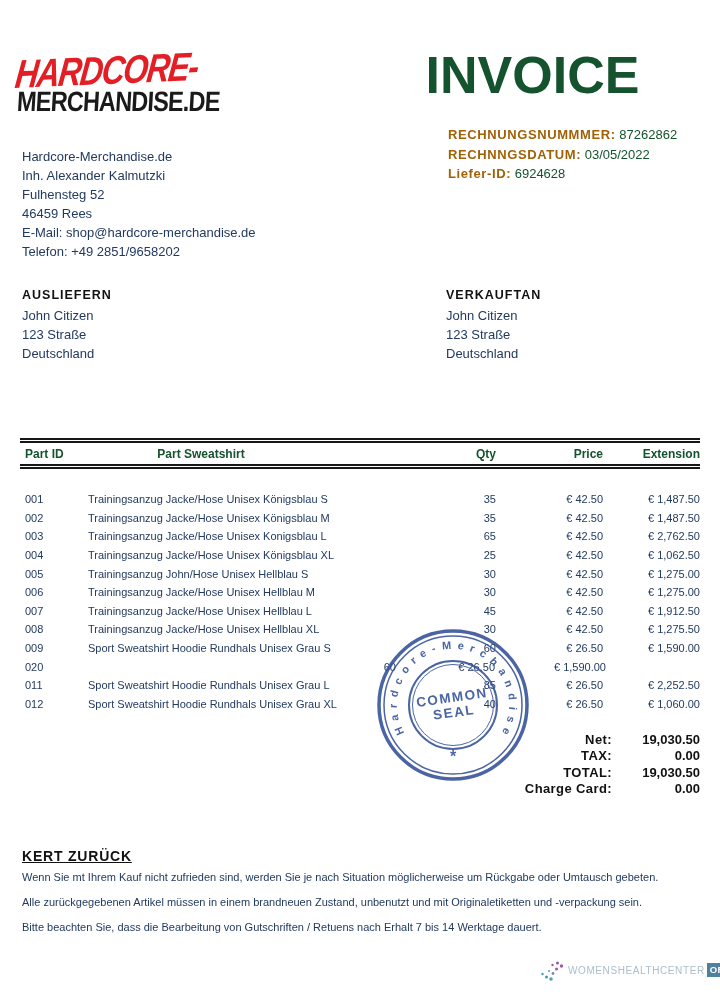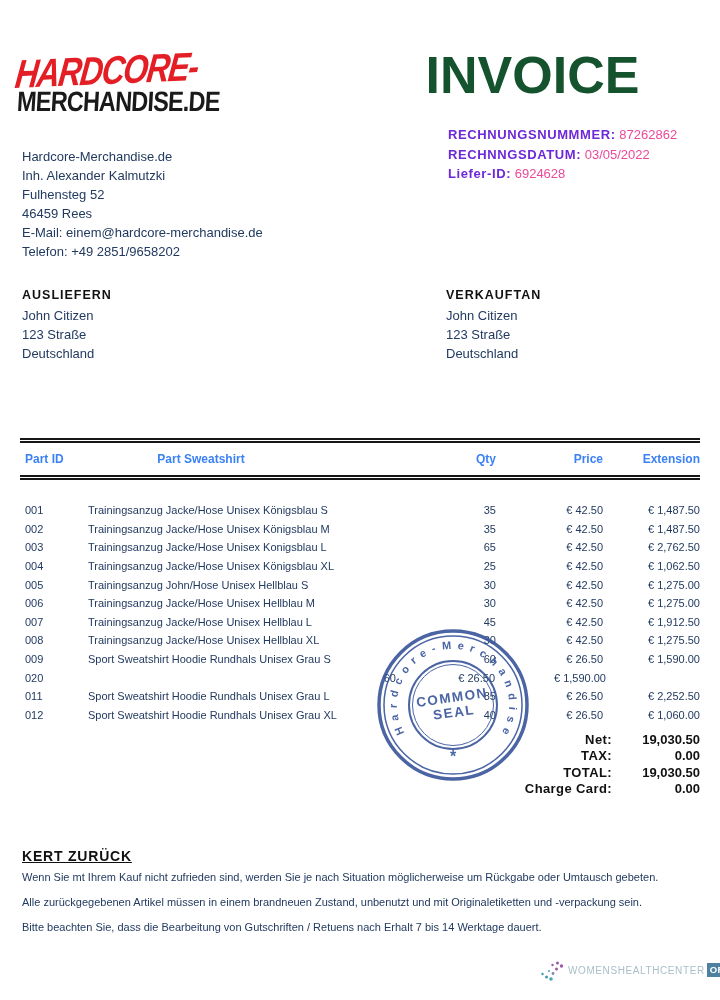--- a/index.html
+++ b/index.html
@@ -21,37 +21,37 @@
   }
 
   
   .invoice-title {
     position:absolute; left:400px; top:46px; width:265px; text-align:center;
     font-size:52px; font-weight:bold; color:#14532d; letter-spacing:0px; line-height:58px;
   }
 
   
   .meta { position:absolute; left:448px; top:125px; font-size:13px; line-height:19.5px; white-space:nowrap; }
-  .meta-label { font-weight:bold; color:#6d28d9; letter-spacing:0.6px; }
-  .meta-value { color:#ec4899; }
+  .meta-label { font-weight:bold; color:#a16207; letter-spacing:0.6px; }
+  .meta-value { color:#14532d; }
 
   
   .company { position:absolute; left:22px; top:147px; font-size:13px; line-height:19px; color:#223a60; }
 
   
   .addr { position:absolute; top:286px; font-size:13px; line-height:19px; color:#223a60; }
   .addr-ship { left:22px; }
   .addr-sold { left:446px; }
   .addr-heading { font-size:12.5px; font-weight:bold; color:#111; letter-spacing:1px; margin-bottom:1px; }
 
   
   .invoice-table { position:absolute; left:20px; top:438px; width:680px; }
   .double-rule { height:5px; border-top:2px solid #161616; border-bottom:2px solid #161616; }
   .trow { display:grid; grid-template-columns:68px 310px 100px 108px 94px; align-items:center; }
-  .thead-row { height:32px; font-size:12px; font-weight:bold; color:#3b82f6; }
+  .thead-row { height:21px; font-size:12px; font-weight:bold; color:#14532d; }
   .thead-row .c-desc { text-align:center; padding-right:84px; }
   .tbody { margin-top:21px; }
   .tbody .trow { height:18.6px; font-size:11px; color:#223a60; }
   .c-id { text-align:left; padding-left:5px; }
   .c-desc { text-align:left; }
   .tbody .c-desc { padding-left:0; }
   .c-qty { text-align:right; padding-right:2px; }
   .c-price { text-align:right; padding-right:3px; }
   .c-ext { text-align:right; }
 
@@ -99,21 +99,21 @@
       <span class="meta-label">Liefer-ID:</span>
       <span class="meta-value">6924628</span>
     </div>
   </div>
 
   <div class="company">
     <div>Hardcore-Merchandise.de</div>
     <div>Inh. Alexander Kalmutzki</div>
     <div>Fulhensteg 52</div>
     <div>46459 Rees</div>
-    <div>E-Mail: einem@hardcore-merchandise.de</div>
+    <div>E-Mail: shop@hardcore-merchandise.de</div>
     <div>Telefon: +49 2851/9658202</div>
   </div>
 
   <div class="addr addr-ship">
     <div class="addr-heading">AUSLIEFERN</div>
     <div>John Citizen</div>
     <div>123 Straße</div>
     <div>Deutschland</div>
   </div>
 

